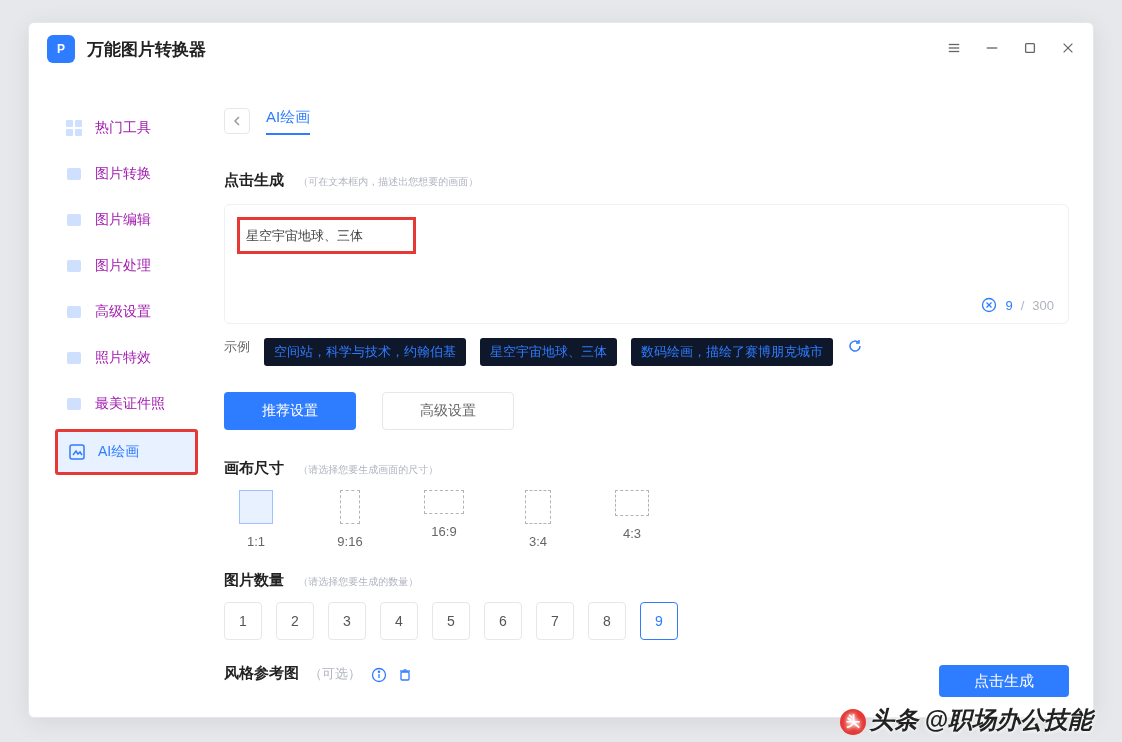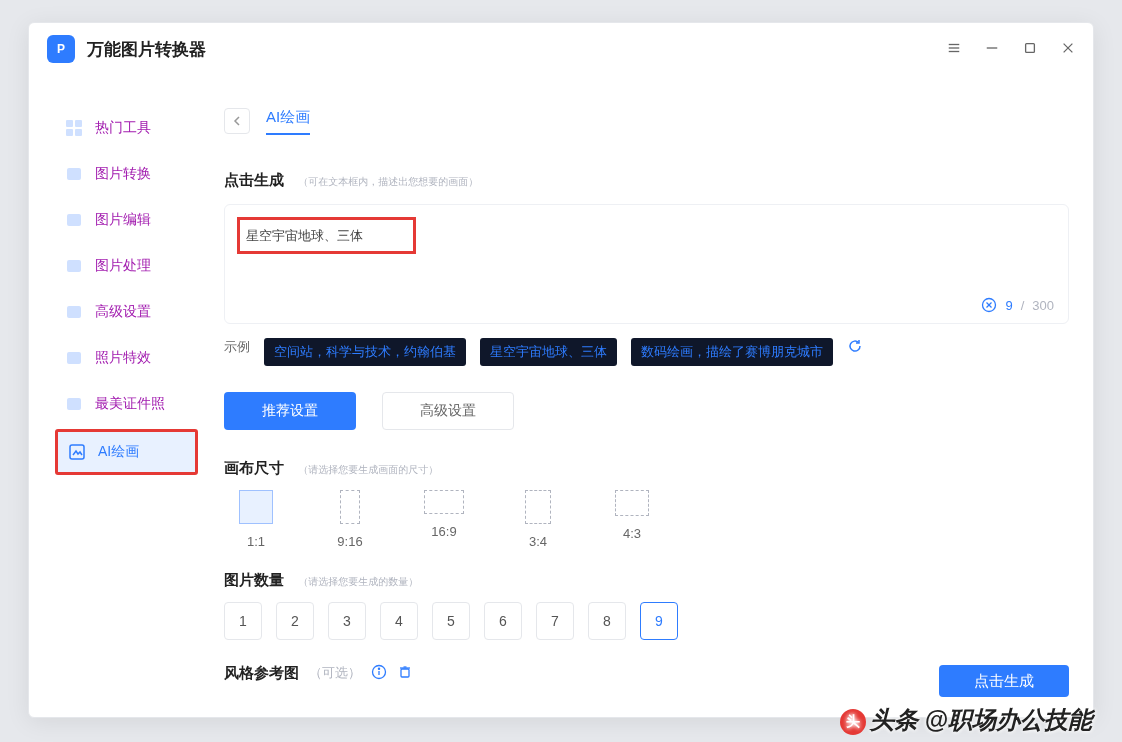--- a/index.html
+++ b/index.html
@@ -43,21 +43,21 @@
 .tab.active { background:#2e7cff; color:#fff; }
 .tab.inactive { background:#fff; border:1px solid #e5e7eb; color:#666; }
 .size-row { display:flex; gap:30px; margin-top:12px; }
 .size-cell { width:64px; display:flex; flex-direction:column; align-items:center; gap:10px; cursor:pointer; }
 .size-shape { border:1px dashed #b0b4bf; }
 .size-cell.sel .size-shape { border:1px solid #9fc1ff; background:#e8f1ff; }
 .size-label { font-size:13px; color:#666; }
 .count-row { display:flex; gap:14px; margin-top:12px; }
 .count-btn { width:38px; height:38px; border:1px solid #e5e7eb; border-radius:4px; display:flex; align-items:center; justify-content:center; font-size:14px; color:#555; cursor:pointer; }
 .count-btn.sel { border:1px solid #2e7cff; color:#2e7cff; }
-.style-row { display:flex; align-items:flex-start; gap:10px; margin-top:24px; }
+.style-row { display:flex; align-items:flex-end; gap:10px; margin-top:24px; }
 .info-icon,.del-icon { width:16px; height:16px; color:#2e7cff; cursor:pointer; }
 .gen-btn { position:absolute; right:24px; bottom:20px; width:130px; height:32px; background:#2e7cff; color:#fff; border:none; border-radius:4px; font-size:15px; cursor:pointer; }
 .watermark { position:absolute; right:30px; bottom:6px; font-size:24px; font-style:italic; font-weight:700; color:#222; text-shadow:0 0 4px #fff,0 0 4px #fff; pointer-events:none; }
 .watermark .logo2 { display:inline-flex; width:26px; height:26px; background:#e53935; color:#fff; border-radius:50%; align-items:center; justify-content:center; font-size:14px; font-style:normal; margin-right:4px; vertical-align:middle; }
 </style>
 </head>
 <body>
 
 <div class="app-window">
 

